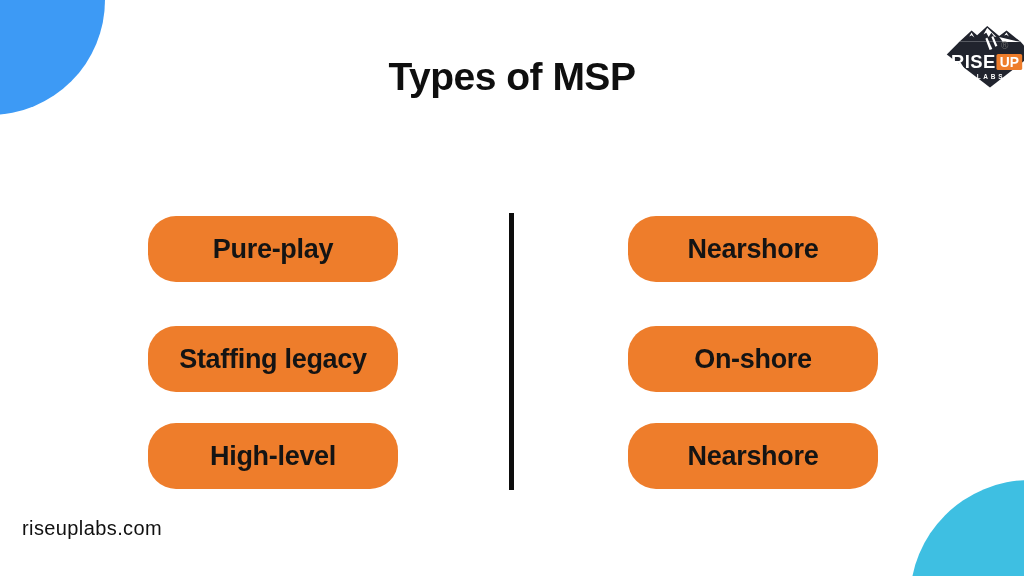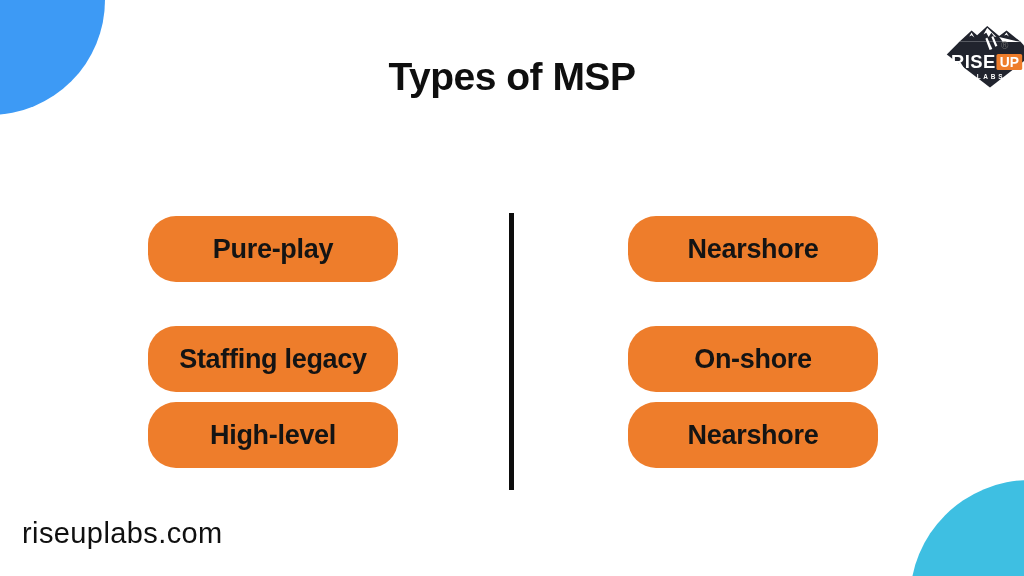--- a/index.html
+++ b/index.html
@@ -62,38 +62,38 @@
     justify-content: center;
     font-size: 27px;
     font-weight: bold;
     color: #141414;
     letter-spacing: -0.3px;
   }
   .col-left  { left: 148px; }
   .col-right { left: 628px; }
   .row-0 { top: 216px; }
   .row-1 { top: 301px; margin-top: 25px; }
-  .row-2 { top: 402px; text-align: right; }
+  .row-2 { top: 423px; text-align: right; }
 
   
   .divider {
     position: absolute;
     left: 509px;
     top: 213px;
     width: 5px;
     height: 277px;
     background: #0d0d0d;
   }
 
   
   .footer-url {
     position: absolute;
     left: 22px;
     top: 517px;
-    font-size: 29px;
+    font-size: 20px;
     font-weight: 400;
     letter-spacing: 0.4px;
     color: #101010;
   }
 
   
   .logo {
     position: absolute;
     left: 944px;
     top: 25px;

